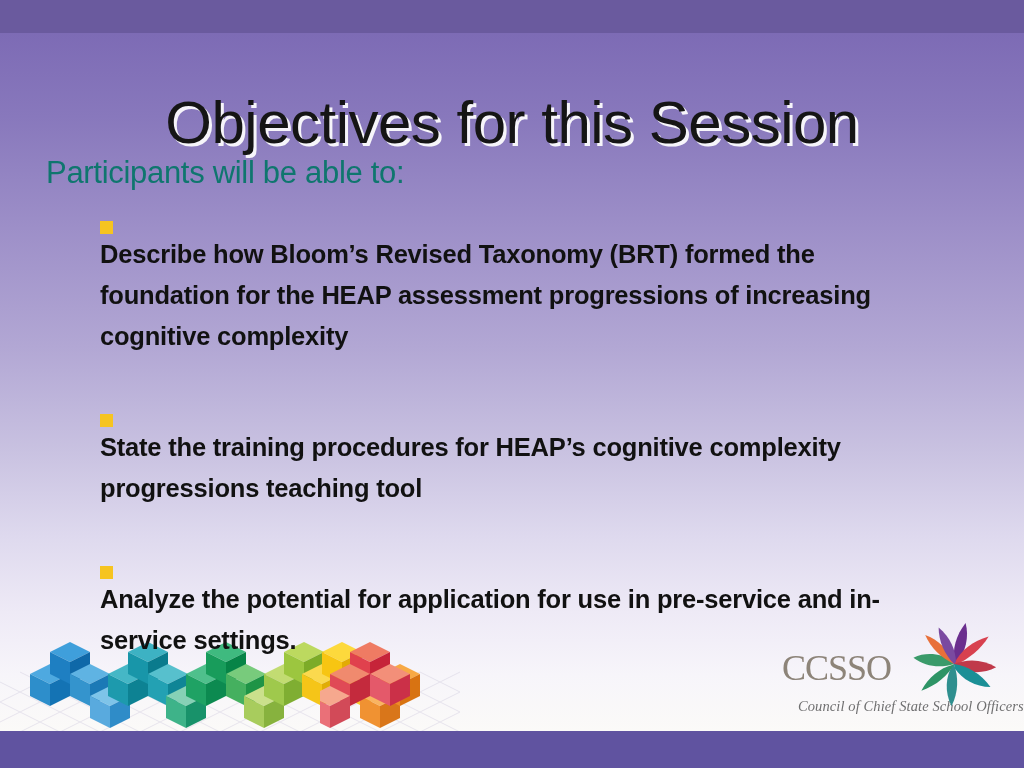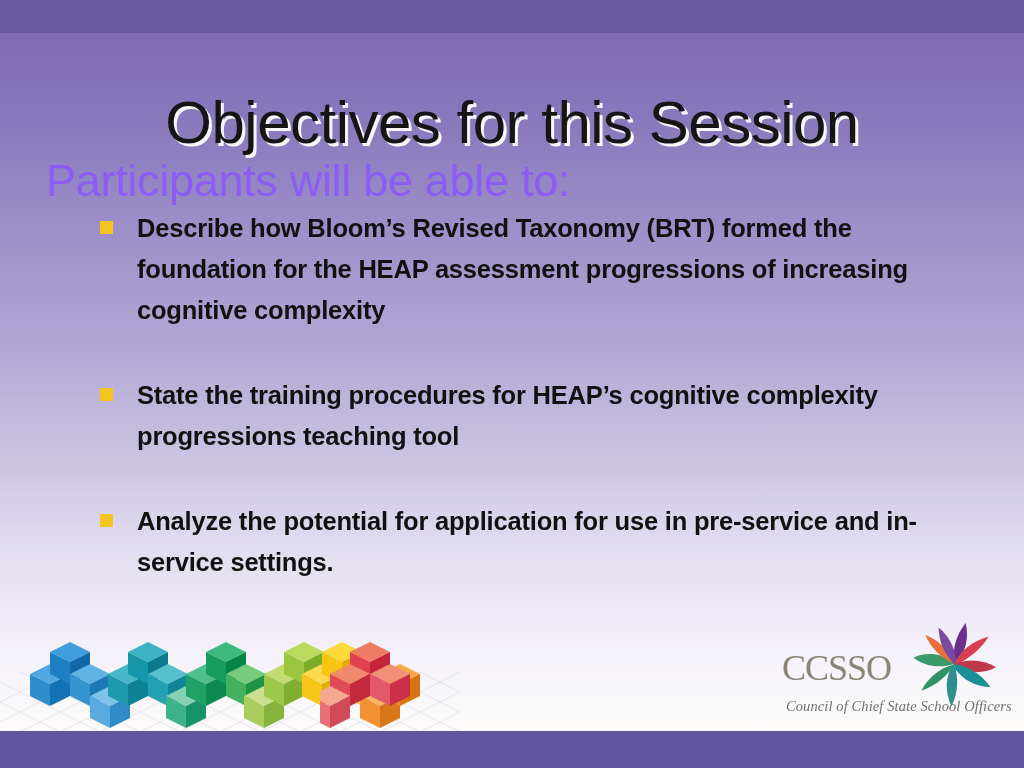--- a/index.html
+++ b/index.html
@@ -77,37 +77,38 @@
     letter-spacing: -0.5px;
     text-shadow: 3px 3px 0 rgba(255,255,255,0.92);
     white-space: nowrap;
   }
 
   
   .lead-in {
     position: absolute;
     left: 46px;
     top: 155px;
-    font-size: 45px;
+    font-size: 31px;
     font-weight: 400;
-    color: #8b5cf6;
+    color: #0f766e;
     letter-spacing: -0.3px;
   }
 
   
   .bullets {
     position: absolute;
     left: 100px;
     top: 208px;
     width: 850px;
   }
   .bullet-row {
     display: flex;
     align-items: flex-start;
     margin-bottom: 44px;
+    flex-direction: column;
   }
   .bullet-row:last-child { margin-bottom: 16px; }
   .bullet-marker {
     flex: 0 0 auto;
     width: 13px;
     height: 13px;
     background: #f6c420;
     margin-top: 13px;
     margin-right: 24px;
   }
@@ -144,21 +145,21 @@
     top: 32px;
     font-family: "Liberation Serif", serif;
     font-size: 36px;
     font-weight: 400;
     color: #8d8479;
     letter-spacing: -1px;
     line-height: 1;
   }
   .logo-tagline {
     position: absolute;
-    left: 8px;
+    left: 20px;
     top: 80px;
     font-family: "Liberation Serif", serif;
     font-style: italic;
     font-size: 14.5px;
     color: #6f6f70;
     letter-spacing: 0.1px;
     white-space: nowrap;
   }
   .logo-star {
     position: absolute;

